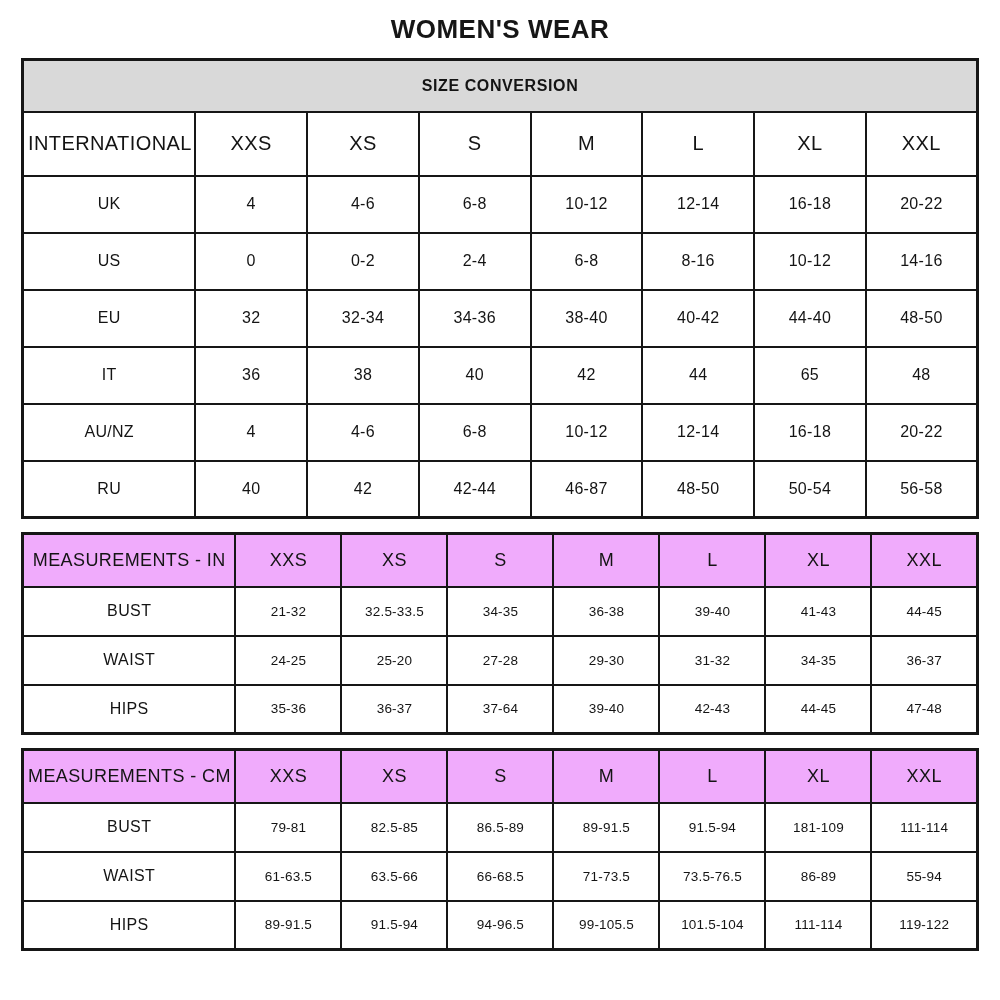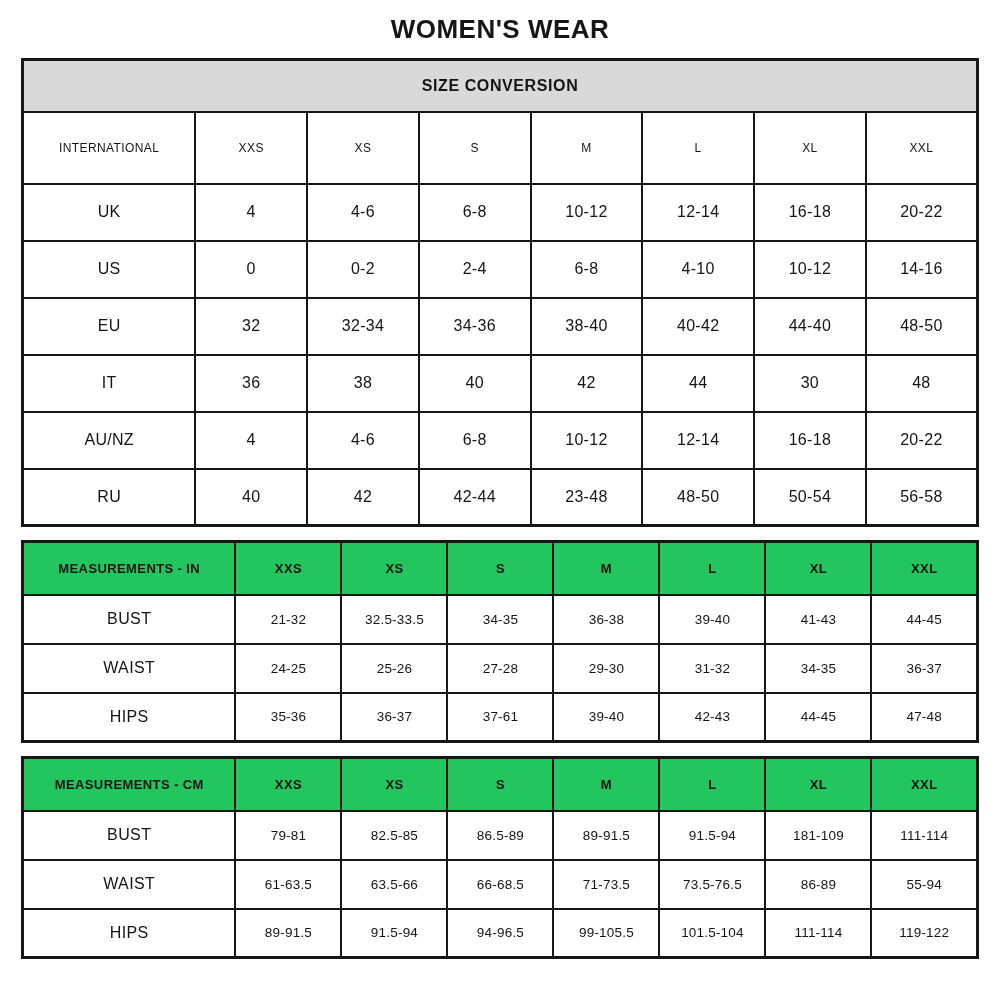--- a/index.html
+++ b/index.html
@@ -43,29 +43,29 @@
     font-weight: 700;
     font-size: 16px;
     letter-spacing: 0.6px;
     height: 52px;
     text-align: center;
   }
 
   
   #size-conversion .col-label { width: 18.1%; }
   #size-conversion .header-row td {
-    height: 72px; font-size: 12px; font-weight: 400; letter-spacing: 0.4px;
+    height: 64px; font-size: 20px; font-weight: 400; letter-spacing: 0.4px;
   }
   #size-conversion .data-row td { height: 57px; font-size: 16px; letter-spacing: 0.3px; margin-left: 18px; }
 
   
   .meas .col-label { width: 22.3%; }
   .meas .header-row td {
-    height: 53px; background: #22c55e;
-    font-weight: 700; font-size: 13px; letter-spacing: 0.4px;
+    height: 53px; background: #f0abfc;
+    font-weight: 400; font-size: 18px; letter-spacing: 0.4px;
   }
   .meas .data-row td { height: 49px; font-size: 13.5px; letter-spacing: 0.2px; }
   .meas .data-row td.row-label { font-size: 16px; letter-spacing: 0.4px; }
 </style>
 </head>
 <body>
 
 <div class="page">
   <div class="page-title">WOMEN'S WEAR</div>
 
@@ -103,60 +103,60 @@
           <td class="value-cell">12-14</td>
           <td class="value-cell">16-18</td>
           <td class="value-cell">20-22</td>
         </tr>
         <tr class="data-row">
           <td class="row-label">US</td>
           <td class="value-cell">0</td>
           <td class="value-cell">0-2</td>
           <td class="value-cell">2-4</td>
           <td class="value-cell">6-8</td>
-          <td class="value-cell">4-10</td>
+          <td class="value-cell">8-16</td>
           <td class="value-cell">10-12</td>
           <td class="value-cell">14-16</td>
         </tr>
         <tr class="data-row">
           <td class="row-label">EU</td>
           <td class="value-cell">32</td>
           <td class="value-cell">32-34</td>
           <td class="value-cell">34-36</td>
           <td class="value-cell">38-40</td>
           <td class="value-cell">40-42</td>
           <td class="value-cell">44-40</td>
           <td class="value-cell">48-50</td>
         </tr>
         <tr class="data-row">
           <td class="row-label">IT</td>
           <td class="value-cell">36</td>
           <td class="value-cell">38</td>
           <td class="value-cell">40</td>
           <td class="value-cell">42</td>
           <td class="value-cell">44</td>
-          <td class="value-cell">30</td>
+          <td class="value-cell">65</td>
           <td class="value-cell">48</td>
         </tr>
         <tr class="data-row">
           <td class="row-label">AU/NZ</td>
           <td class="value-cell">4</td>
           <td class="value-cell">4-6</td>
           <td class="value-cell">6-8</td>
           <td class="value-cell">10-12</td>
           <td class="value-cell">12-14</td>
           <td class="value-cell">16-18</td>
           <td class="value-cell">20-22</td>
         </tr>
         <tr class="data-row">
           <td class="row-label">RU</td>
           <td class="value-cell">40</td>
           <td class="value-cell">42</td>
           <td class="value-cell">42-44</td>
-          <td class="value-cell">23-48</td>
+          <td class="value-cell">46-87</td>
           <td class="value-cell">48-50</td>
           <td class="value-cell">50-54</td>
           <td class="value-cell">56-58</td>
         </tr>
       </tbody>
     </table>
 
   <div class="table-gap"></div>
 
   <table id="measurements-in" class="meas">
@@ -187,32 +187,32 @@
           <td class="value-cell">32.5-33.5</td>
           <td class="value-cell">34-35</td>
           <td class="value-cell">36-38</td>
           <td class="value-cell">39-40</td>
           <td class="value-cell">41-43</td>
           <td class="value-cell">44-45</td>
         </tr>
         <tr class="data-row">
           <td class="row-label">WAIST</td>
           <td class="value-cell">24-25</td>
-          <td class="value-cell">25-26</td>
+          <td class="value-cell">25-20</td>
           <td class="value-cell">27-28</td>
           <td class="value-cell">29-30</td>
           <td class="value-cell">31-32</td>
           <td class="value-cell">34-35</td>
           <td class="value-cell">36-37</td>
         </tr>
         <tr class="data-row">
           <td class="row-label">HIPS</td>
           <td class="value-cell">35-36</td>
           <td class="value-cell">36-37</td>
-          <td class="value-cell">37-61</td>
+          <td class="value-cell">37-64</td>
           <td class="value-cell">39-40</td>
           <td class="value-cell">42-43</td>
           <td class="value-cell">44-45</td>
           <td class="value-cell">47-48</td>
         </tr>
       </tbody>
     </table>
 
   <div class="table-gap"></div>
 

